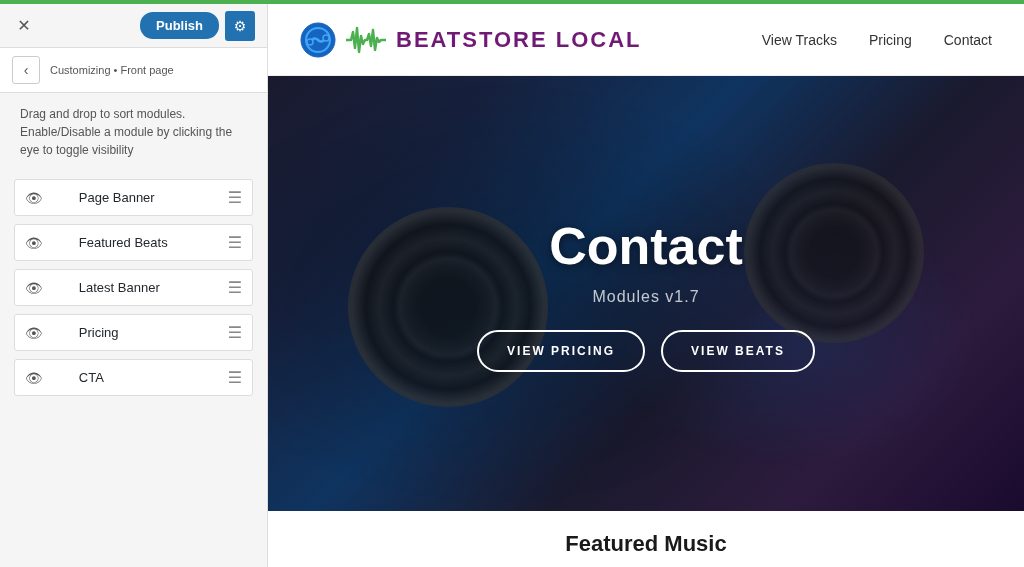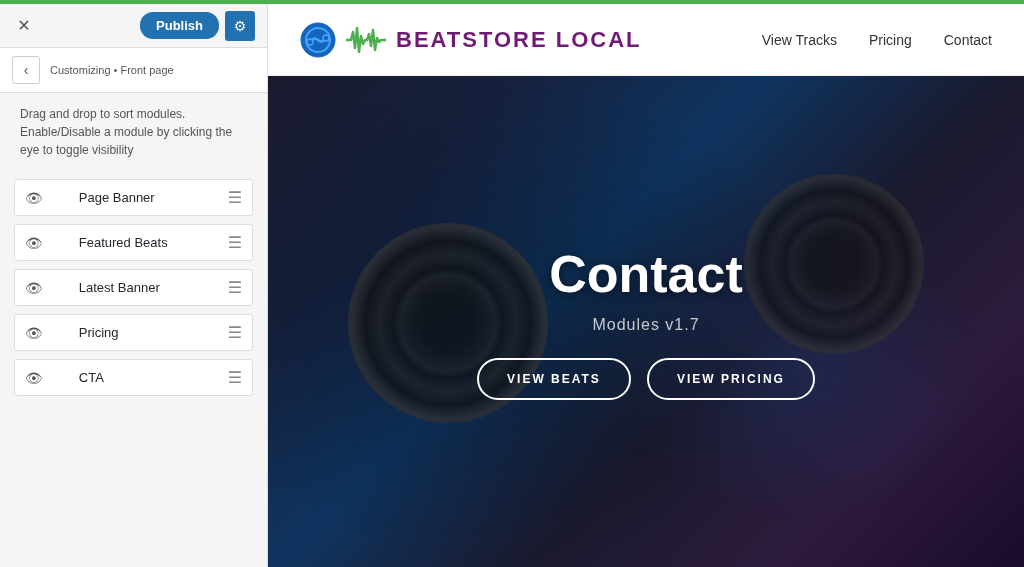--- a/index.html
+++ b/index.html
@@ -431,21 +431,24 @@
 
     <div class="hero-section">
       <div class="hero-bg"></div>
       <div class="hero-overlay"></div>
       <div class="turntable-left"></div>
       <div class="turntable-right"></div>
       <div class="hero-text-area">
         <h1 class="hero-title">Contact</h1>
         <p class="hero-subtitle">Modules v1.7</p>
         <div class="hero-buttons">
+          <button class="hero-btn">VIEW PRICING</button>
           <button class="hero-btn">VIEW BEATS</button>
-          <button class="hero-btn">VIEW PRICING</button>
-        </div>
-      </div>
-    </div>
-
+        </div>
+      </div>
+    </div>
+
+    <div class="featured-section">
+      <h2 class="featured-title">Featured Music</h2>
+    </div>
 
   </div>
 </div>
 
 </body></html>

